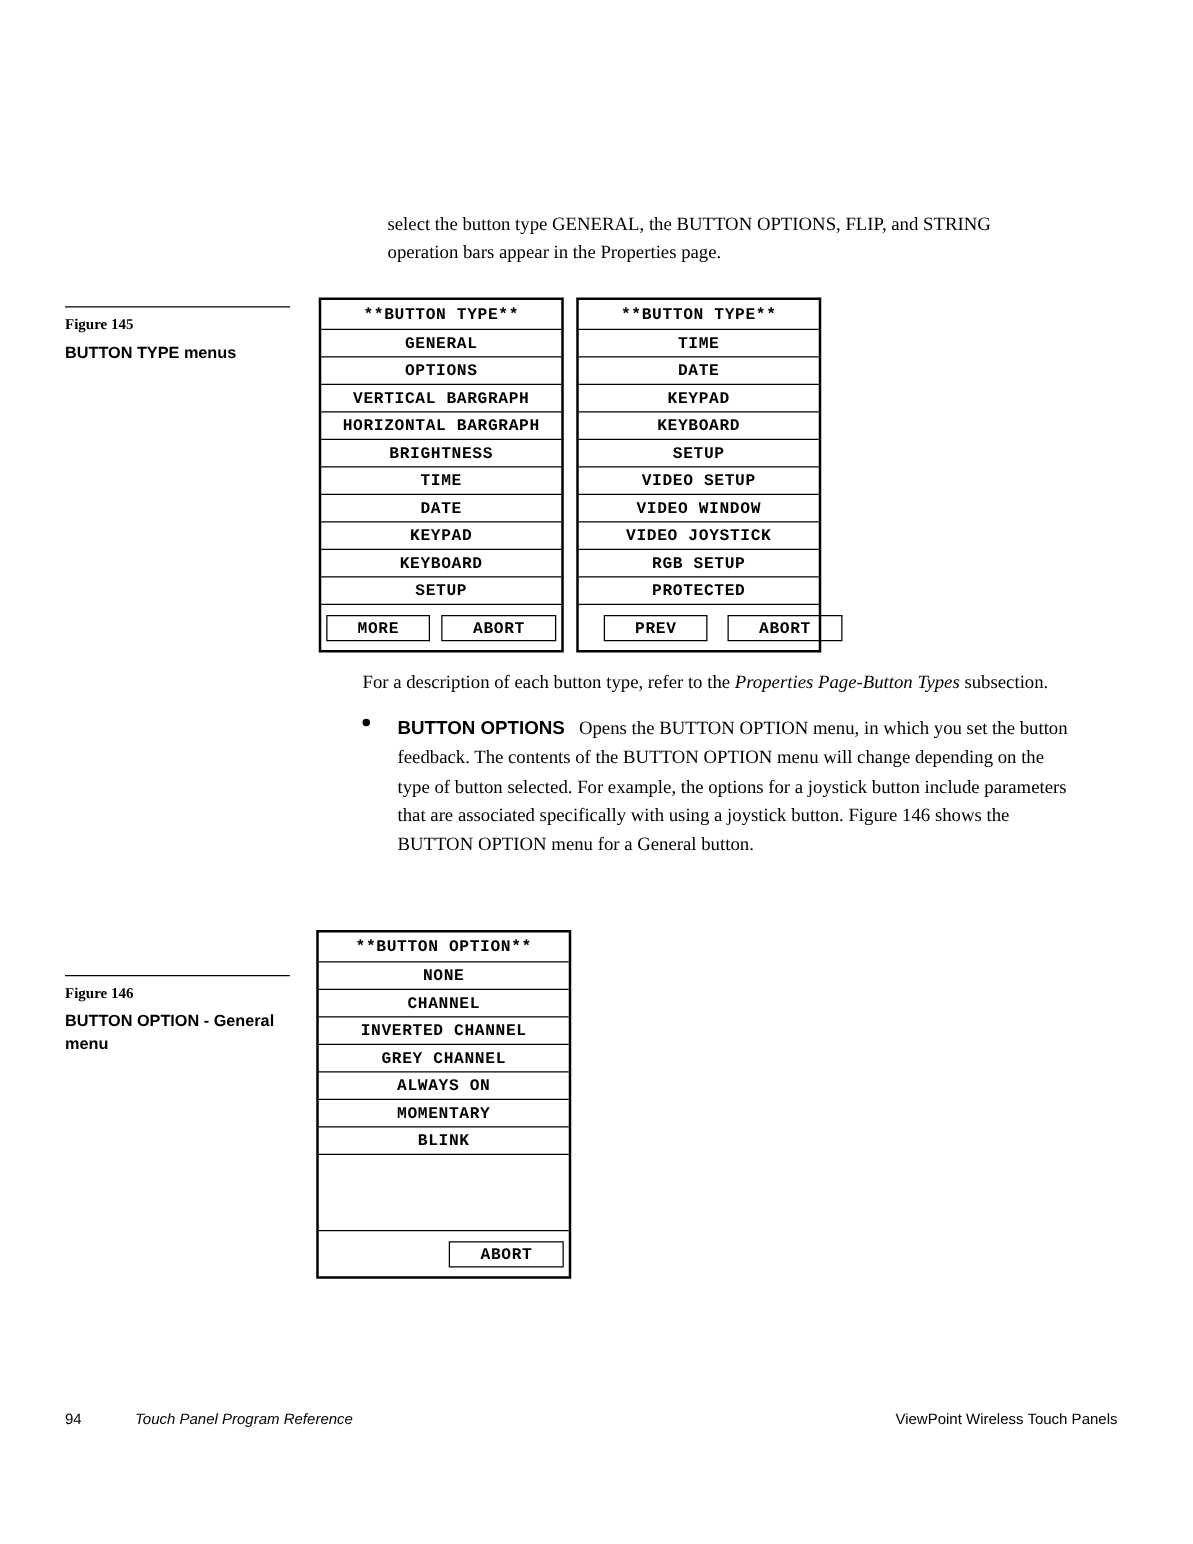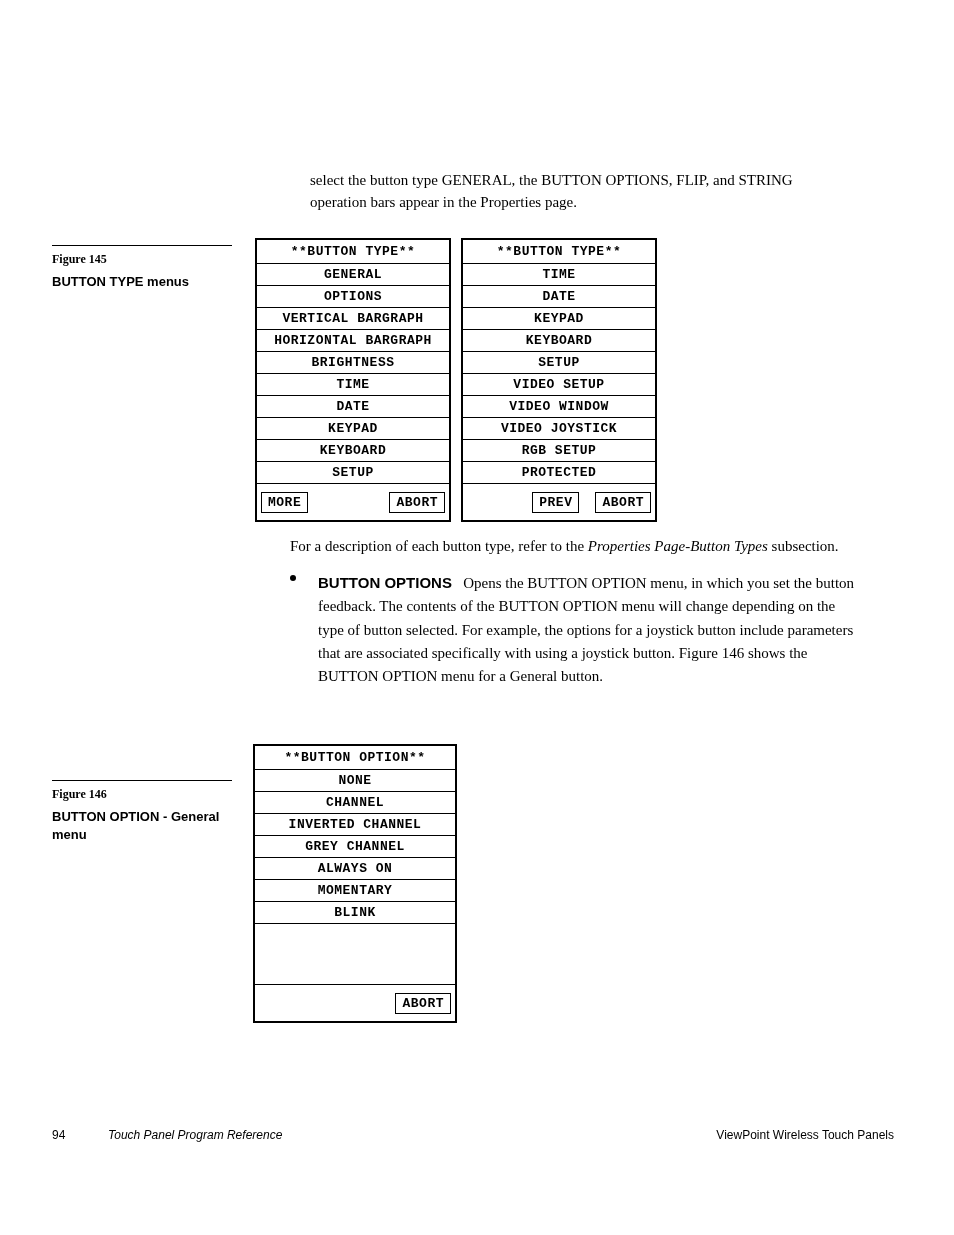--- a/index.html
+++ b/index.html
@@ -80,21 +80,21 @@
     padding: 4px;
     height: 28px;
     align-items: center;
   }
   .menu-footer.right-group { justify-content: flex-start; gap: 16px; }
   .foot-btn {
     border: 1px solid #000;
     font-family: 'Courier New', monospace;
     font-weight: bold;
     font-size: 13px;
-    padding: 2px 6px;
+    padding: 2px 24px;
     letter-spacing: 0.5px;
   }
   .foot-spacer { flex: 1; }
   .desc-text {
     position: absolute;
     left: 290px;
     top: 536px;
     width: 555px;
     font-size: 15px;
     line-height: 1.45;

